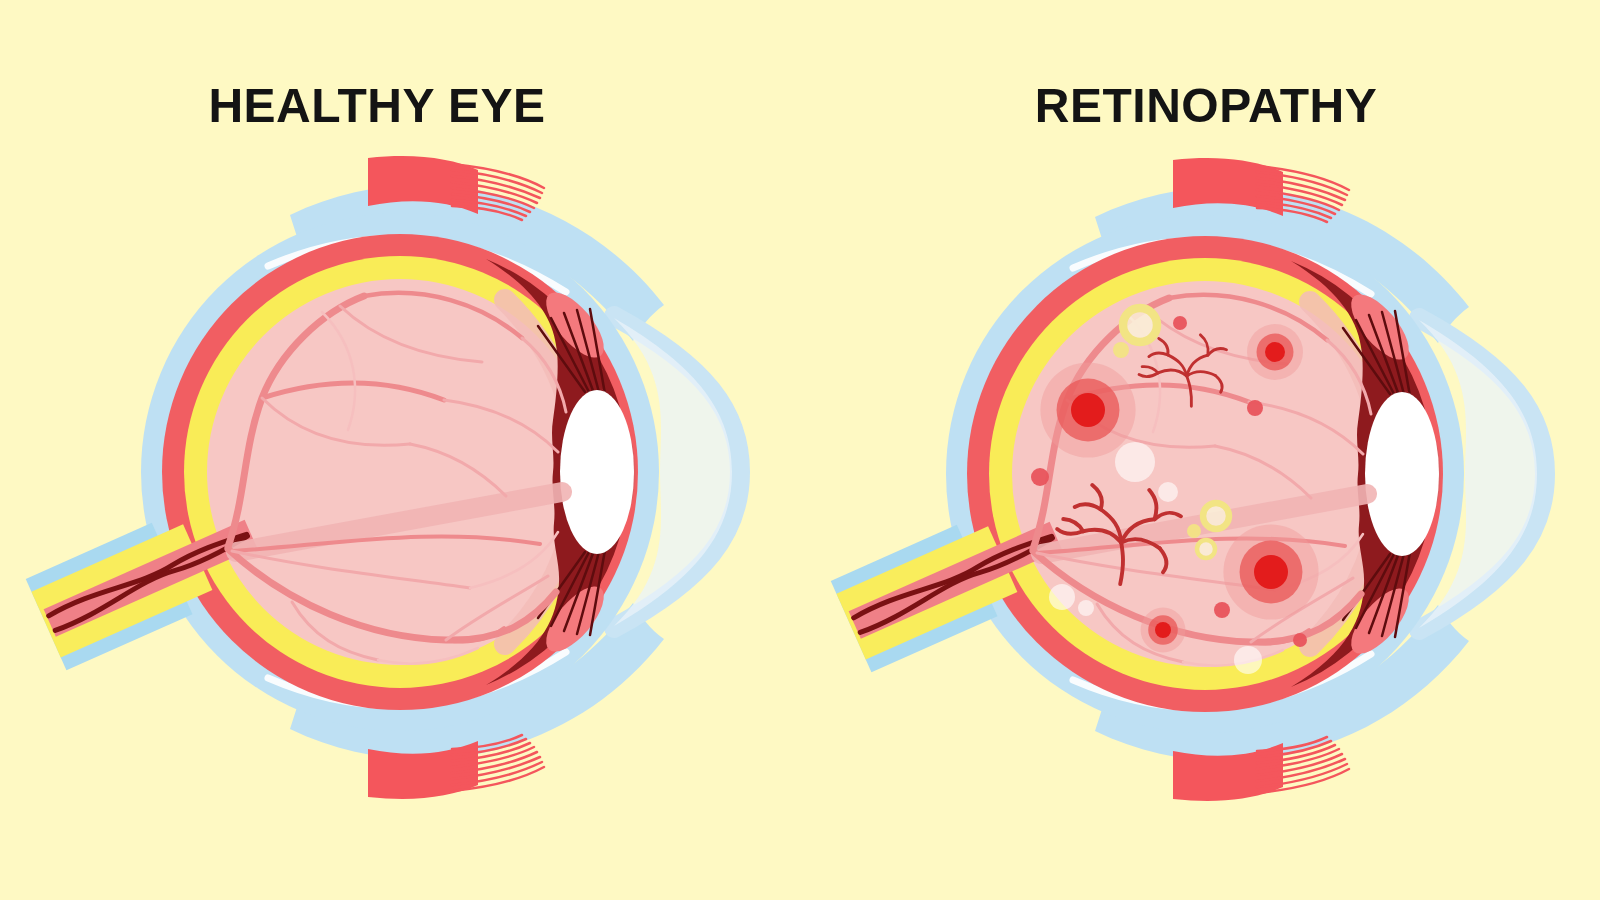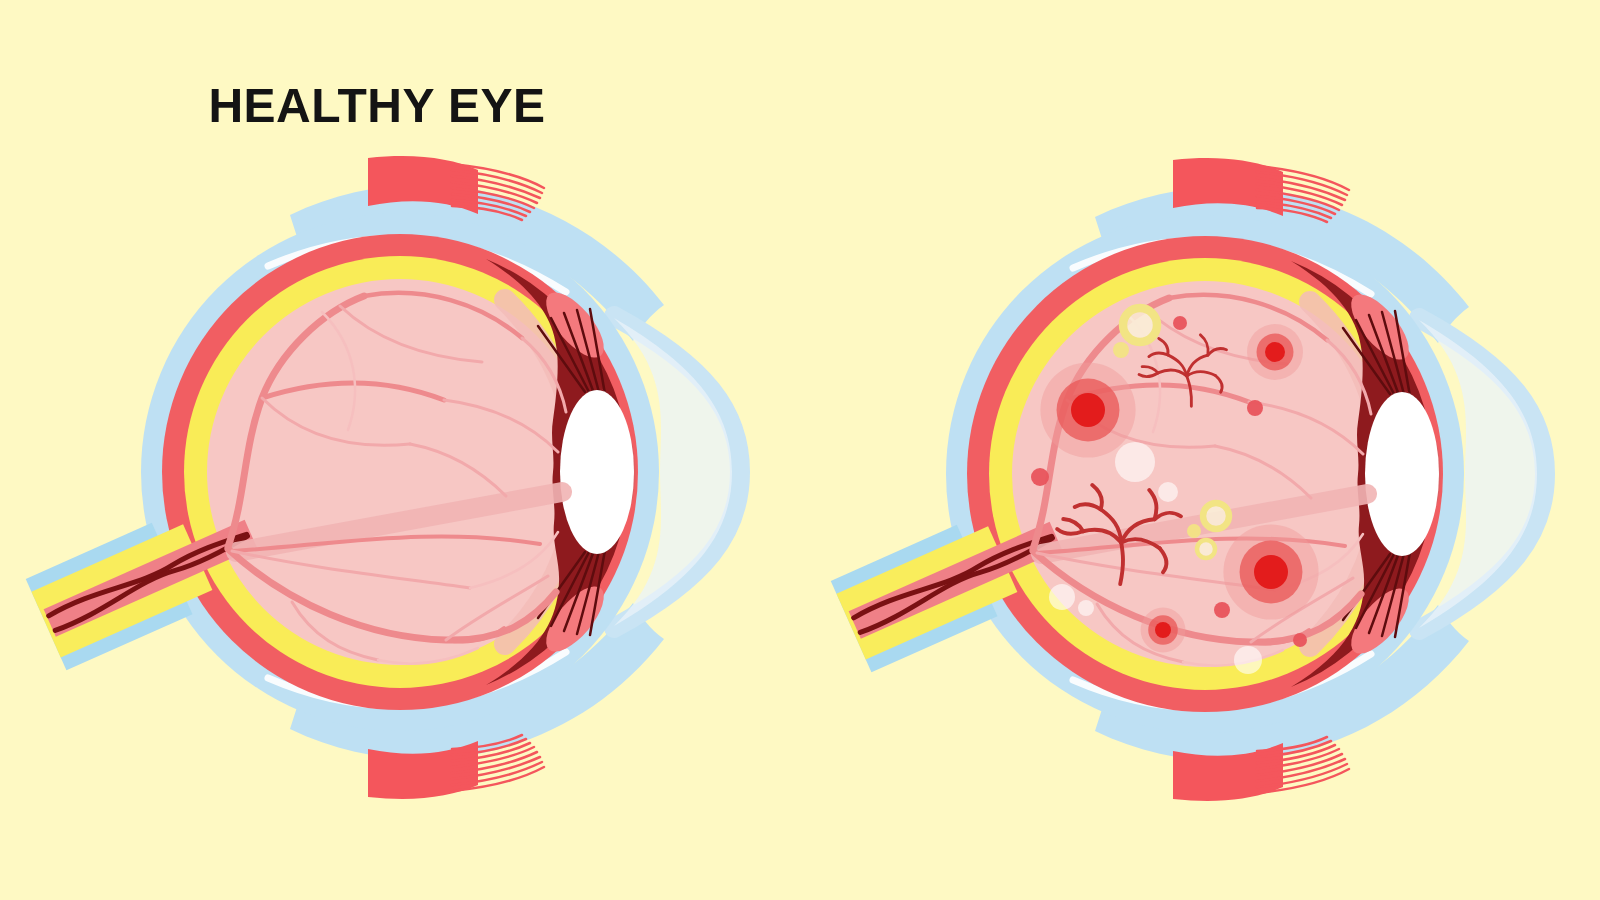--- a/index.html
+++ b/index.html
@@ -10,20 +10,21 @@
   #title-left{left:0;width:754px;}
   #title-right{left:826px;width:760px;}
   svg{position:absolute;left:0;top:0;}
 </style>
 </head>
 <body>
 
 <div class="canvas">
 
   <div class="panel-title" id="title-left">HEALTHY EYE</div>
+  <div class="panel-title" id="title-right">RETINOPATHY</div>
 
   <svg width="1600" height="900" viewBox="0 0 1600 900" xmlns="http://www.w3.org/2000/svg" xmlns:xlink="http://www.w3.org/1999/xlink">
     <defs>
 
       <g id="muscle-band">
         <path d="M 368,158 C 415,153 450,158 478,170 L 478,214 C 445,200 408,198 368,206 Z" style="fill:var(--muscle_red)"></path>
         <g style="stroke:var(--muscle_red);stroke-width:2.5;fill:none;stroke-linecap:round">
           <path d="M 452,164 C 492,168 522,176 544,188"></path>
           <path d="M 452,170 C 492,174 520,182 542,193"></path>
           <path d="M 452,176 C 490,180 518,188 540,198"></path>

